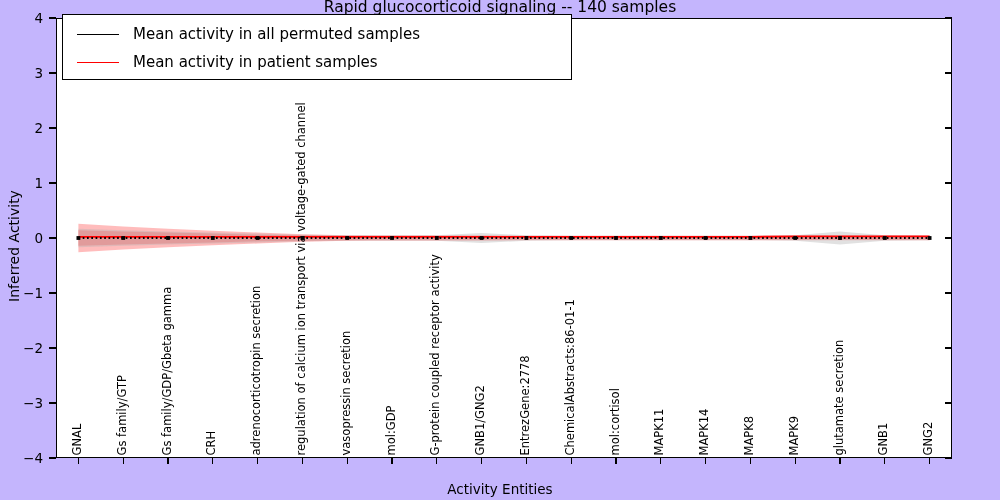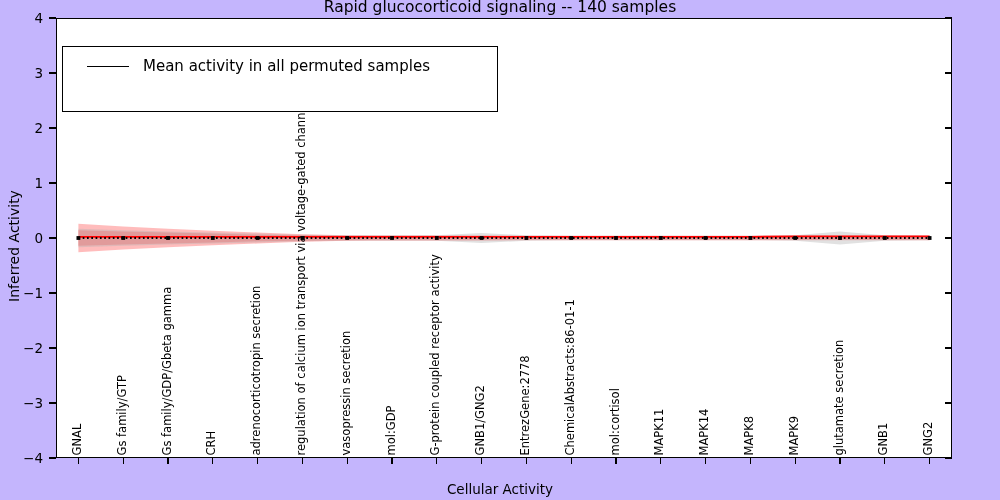--- a/index.html
+++ b/index.html
@@ -35,23 +35,23 @@
     transform:rotate(-90deg);white-space:nowrap;font-size:11.5px;color:#000;
     line-height:1;
   }
   .xaxis-title{
     position:absolute;left:0;top:481px;width:1000px;text-align:center;
     font-size:13.5px;color:#000;
   }
 
   
   .legend{
-    position:absolute;left:62px;top:46px;width:436px;height:66px;
+    position:absolute;left:62px;top:14px;width:510px;height:66px;
     border:1.3px solid #000;background:#fff;box-sizing:border-box;
-    padding:5px 0 0 12px;
+    padding:5px 0 0 2px;
   }
   .legend-row{display:flex;align-items:center;height:28px;}
   .legend-swatch{width:42px;height:0;margin:0 14px 0 12px;border-top-width:1.6px;border-top-style:solid;}
   .legend-text{font-size:15px;color:#000;white-space:nowrap;}
 
   
   svg.series{position:absolute;left:0;top:0;}
 </style>
 </head>
 <body>
@@ -158,22 +158,26 @@
       <div class="xlabel-rot" style="left: 754.9px; bottom: 45px;">MAPK8</div>
       <div class="xtickmark" style="left: 794.55px;"></div>
       <div class="xlabel-rot" style="left: 799.7px; bottom: 45px;">MAPK9</div>
       <div class="xtickmark" style="left: 839.35px;"></div>
       <div class="xlabel-rot" style="left: 844.5px; bottom: 45px;">glutamate secretion</div>
       <div class="xtickmark" style="left: 884.15px;"></div>
       <div class="xlabel-rot" style="left: 889.3px; bottom: 45px;">GNB1</div>
       <div class="xtickmark" style="left: 928.95px;"></div>
       <div class="xlabel-rot" style="left: 934.1px; bottom: 45px;">GNG2</div>
     </div>
-  <div class="xaxis-title">Cellular Activity</div>
+  <div class="xaxis-title">Activity Entities</div>
 
   <div class="legend">
     <div class="legend-row">
       <span class="legend-swatch" style="border-top-color: rgb(0, 0, 0);"></span>
       <span class="legend-text">Mean activity in all permuted samples</span>
     </div>
+    <div class="legend-row">
+      <span class="legend-swatch" style="border-top-color: rgb(255, 0, 0);"></span>
+      <span class="legend-text">Mean activity in patient samples</span>
+    </div>
   </div>
 
 </div>
 
 </body></html>

